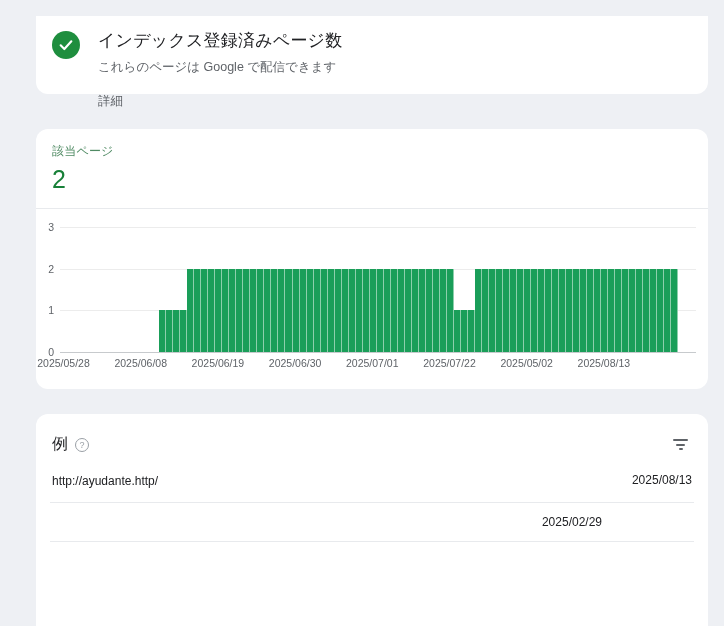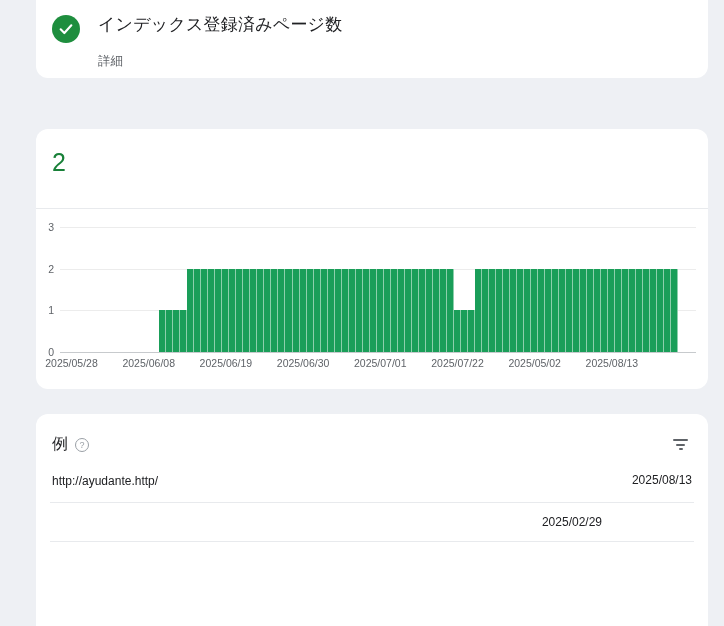--- a/index.html
+++ b/index.html
@@ -14,21 +14,21 @@
   }
   *{box-sizing:border-box;margin:0;padding:0;}
   html,body{width:724px;height:626px;overflow:hidden;}
   body{
     position:relative;
     background:var(--page-bg);
     font-family:"Liberation Sans","DejaVu Sans",sans-serif;
     color:var(--text-primary);
   }
   .card{position:absolute;left:36px;width:672px;background:var(--card-bg);}
-  .card-status{top:0;height:78px;border-radius:0 0 12px 12px;}
+  .card-status{top:16px;height:78px;border-radius:0 0 12px 12px;}
   .card-chart{top:129px;height:260px;border-radius:12px;}
   .card-table{top:414px;height:230px;border-radius:12px 12px 0 0;}
 
   
   .status-inner{display:flex;padding:13px 16px;}
   .check-circle{
     width:28px;height:28px;border-radius:50%;
     background:var(--green-accent);
     display:flex;align-items:center;justify-content:center;
     flex:0 0 28px;margin-top:2px;
@@ -44,21 +44,21 @@
   .metric-value{font-size:25px;color:var(--green-number);margin-top:5px;font-weight:400;}
   .chart-divider{position:absolute;left:0;right:0;top:79px;border-top:1px solid var(--divider);}
   .chart{position:absolute;left:0;right:0;top:79px;bottom:0;}
   .plot{position:absolute;left:24px;right:12px;top:19px;height:125px;}
   .gridline{position:absolute;left:0;right:0;height:0;border-top:1px solid #ececec;}
   .gridline.baseline{border-top:1px solid #c7cacd;}
   .y-labels{position:absolute;left:2px;top:19px;height:125px;width:18px;}
   .ytick{position:absolute;right:2px;transform:translateY(-50%);font-size:10.5px;color:var(--text-secondary);}
   .bars{position:absolute;left:8px;bottom:0;width:96%;height:100%;display:flex;align-items:flex-end;}
   .bar{flex:1 1 0;background:var(--bar-green);border-right:1px solid rgba(255,255,255,.5);}
-  .x-labels{position:absolute;left:8px;top:calc(100% + 5px);width:96%;height:16px;}
+  .x-labels{position:absolute;left:0;top:calc(100% + 5px);width:96%;height:16px;}
   .xtick{position:absolute;transform:translateX(-50%);white-space:nowrap;font-size:10.5px;color:var(--text-secondary);}
 
   
   .table-inner{padding:0 14px;}
   .examples-header{display:flex;align-items:center;justify-content:space-between;padding:20px 2px 6px 2px;}
   .examples-title-wrap{display:flex;align-items:center;gap:7px;}
   .examples-title{font-size:16px;color:var(--text-primary);}
   .help-circle{
     width:14px;height:14px;border-radius:50%;border:1.2px solid #9aa0a6;
     color:#9aa0a6;font-size:9px;display:flex;align-items:center;justify-content:center;
@@ -84,27 +84,29 @@
 
 <div class="card card-status">
   <div class="status-inner">
     <div class="check-circle">
       <svg width="16" height="16" viewBox="0 0 24 24" fill="none">
         <path d="M4 12.5l5.5 5.5L20 6.5" stroke="#ffffff" stroke-width="3.2" stroke-linecap="round" stroke-linejoin="round"></path>
       </svg>
     </div>
     <div class="status-texts">
       <div class="status-title">インデックス登録済みページ数</div>
+      <div class="status-subtitle">これらのページは Google で配信できます</div>
       <span class="details-link">詳細</span>
     </div>
   </div>
 </div>
 
 <div class="card card-chart">
   <div class="metric-block">
+    <div class="metric-label">該当ページ</div>
     <div class="metric-value">2</div>
   </div>
   <div class="chart-divider"></div>
   <div class="chart">
     <div class="y-labels">
         <div class="ytick" style="top: 100%;">0</div>
         <div class="ytick" style="top: 66.6667%;">1</div>
         <div class="ytick" style="top: 33.3333%;">2</div>
         <div class="ytick" style="top: 0%;">3</div>
       </div>

